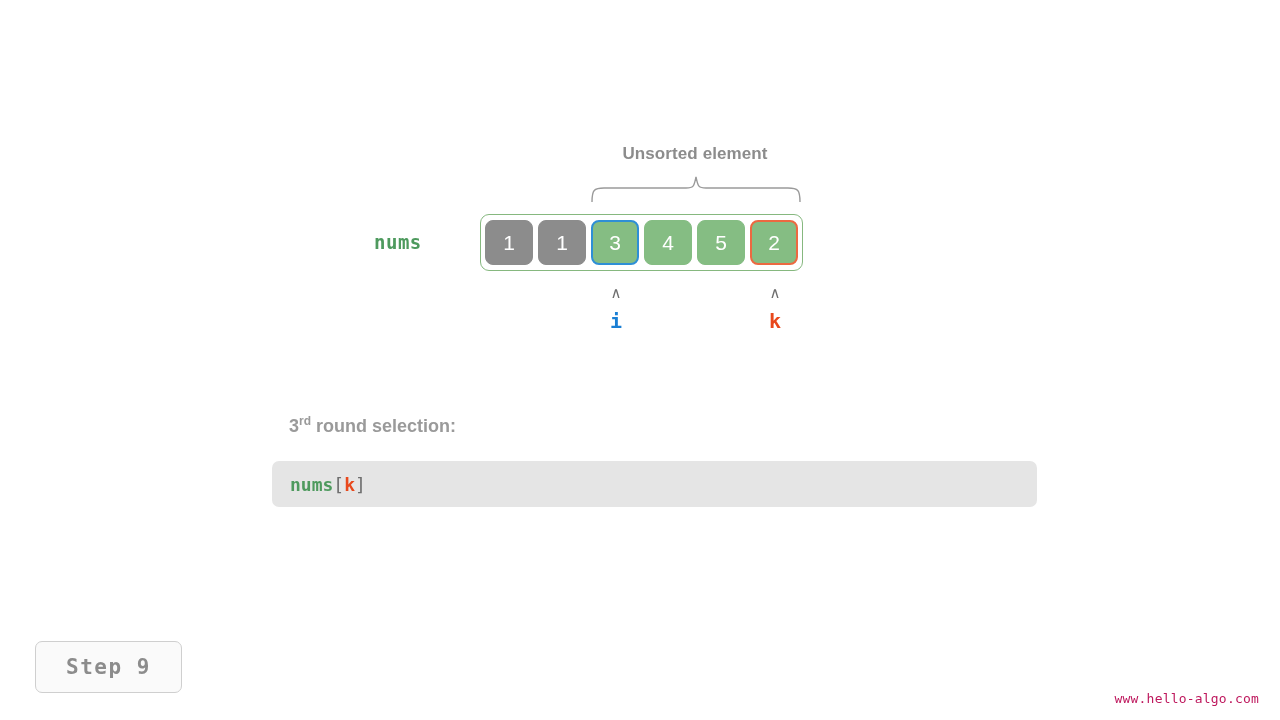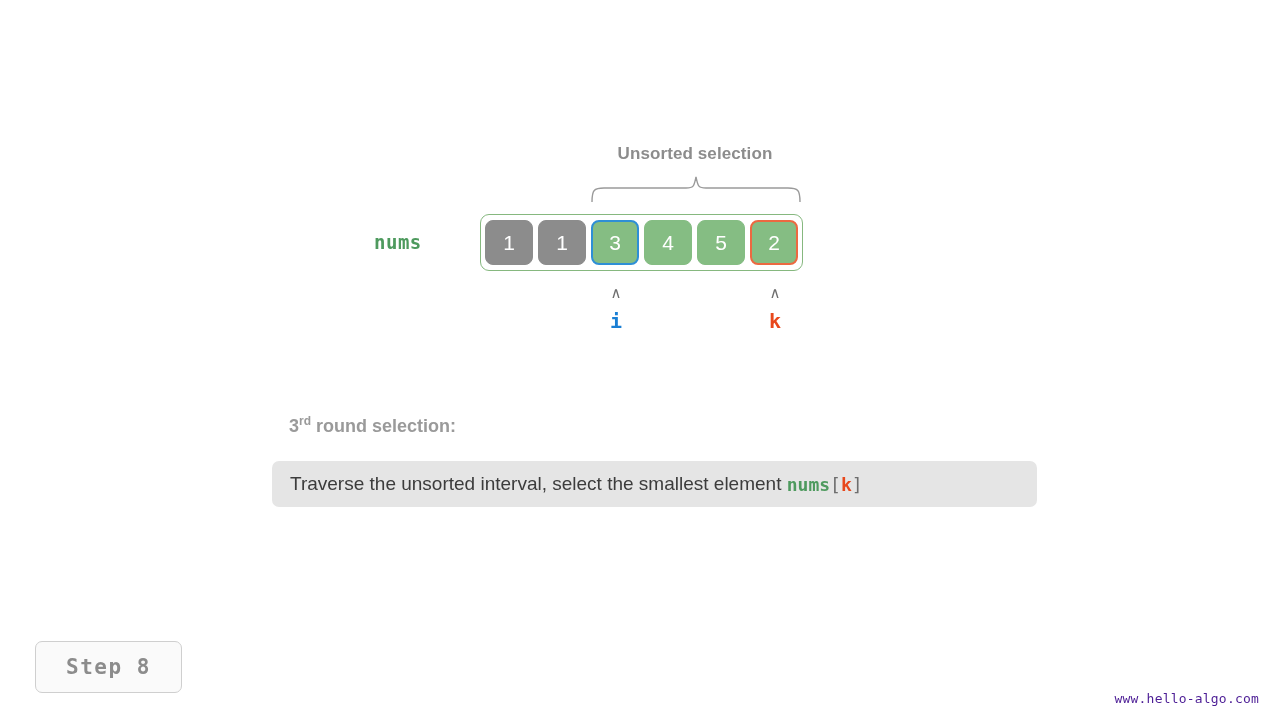--- a/index.html
+++ b/index.html
@@ -191,28 +191,28 @@
     letter-spacing: 1.5px;
   }
 
   
   #watermark {
     position: absolute;
     right: 21px;
     bottom: 14px;
     font-family: "DejaVu Sans Mono", monospace;
     font-size: 13px;
-    color: #4c1d95;
+    color: #be185d;
     letter-spacing: 0.2px;
   }
 </style>
 </head>
 <body>
 
-<div id="interval-label">Unsorted selection</div>
+<div id="interval-label">Unsorted element</div>
 
 <div id="interval-brace">
   <svg width="212" height="26" viewBox="0 0 212 26" fill="none" xmlns="http://www.w3.org/2000/svg">
     <path d="M2 26 C2 14, 4 12, 14 12 L96 12 C104 12, 104 10, 106 1 C108 10, 108 12, 116 12 L198 12 C208 12, 210 14, 210 26" stroke="#9a9a9a" stroke-width="1.4" fill="none" stroke-linecap="round"></path>
   </svg>
 </div>
 
 <div id="nums-label">nums</div>
 
 <div id="array-container">
@@ -241,17 +241,17 @@
   <span class="pname">i</span>
 </div>
 
 <div class="pointer" id="pointer-k">
   <span class="caret">∧</span>
   <span class="pname">k</span>
 </div>
 
 <div id="round-heading"><span>3</span><sup>rd</sup><span> round selection:</span></div>
 
-<div id="description-bar"><span>Traverse the unsorted interval, select the smallest element </span><span class="code-nums">nums</span><span class="code-bracket">[</span><span class="code-k">k</span><span class="code-bracket">]</span></div>
-
-<div id="step-badge">Step 8</div>
+<div id="description-bar"><span class="code-nums">nums</span><span class="code-bracket">[</span><span class="code-k">k</span><span class="code-bracket">]</span></div>
+
+<div id="step-badge">Step 9</div>
 
 <div id="watermark">www.hello-algo.com</div>
 
 </body></html>

